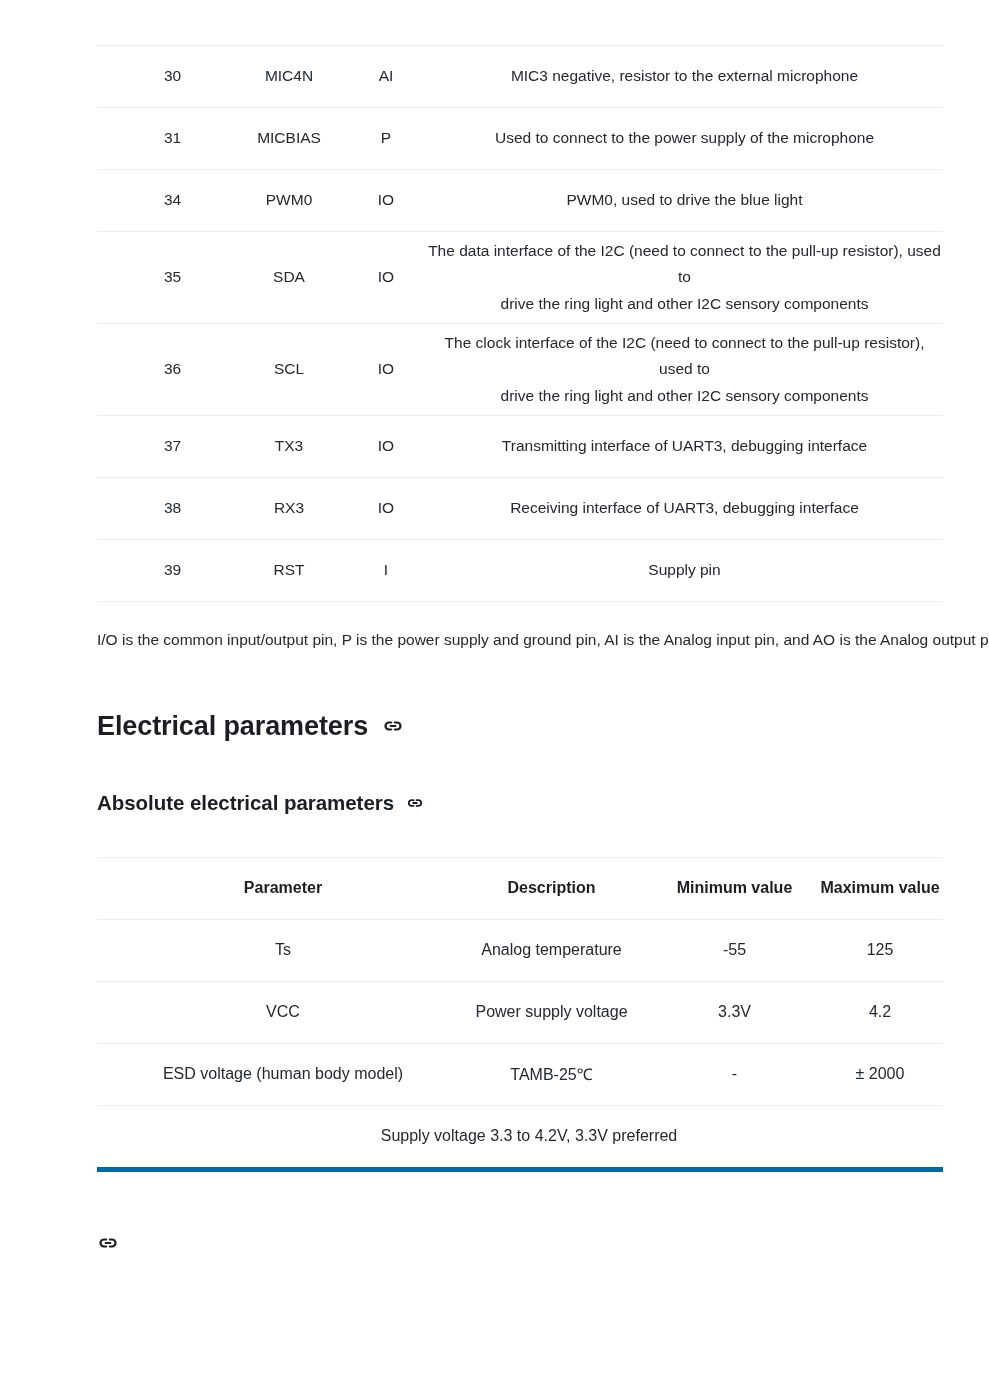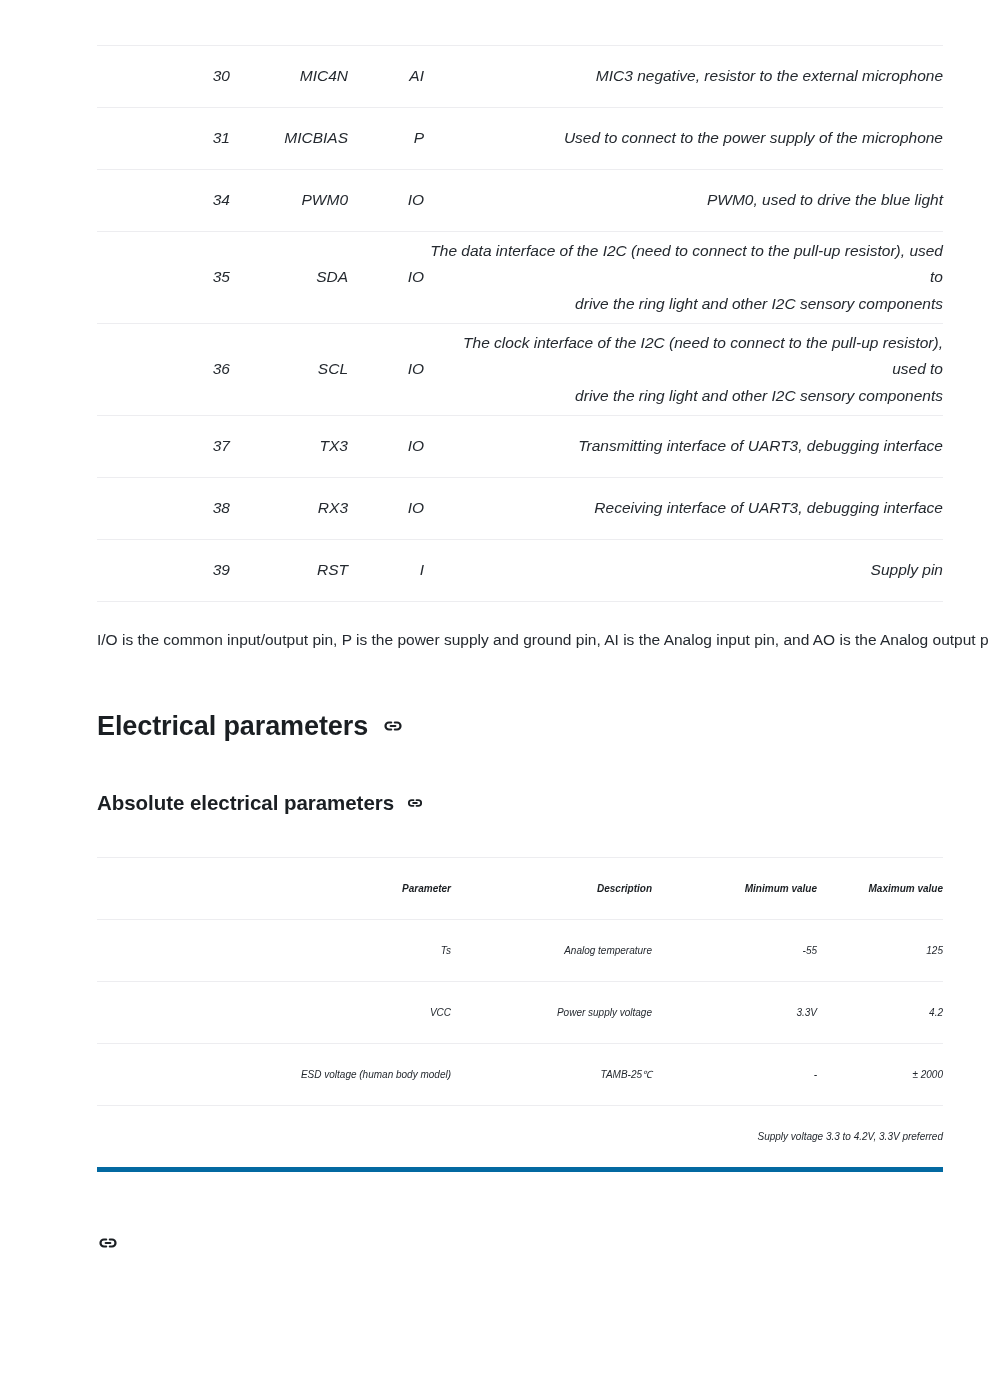--- a/index.html
+++ b/index.html
@@ -36,24 +36,23 @@
     border-collapse: collapse;
     width: 846px;
     table-layout: fixed;
     font-size: 15.5px;
   }
   table.data td,
   table.data th {
     border-top: 1px solid #ededf0;
     padding: 0;
     vertical-align: middle;
-    text-align: right;
+    text-align: center;
     font-weight: normal;
     white-space: nowrap;
-    font-style: italic;
   }
 
   
   #pin-table { margin-top: 45px; }
   #pin-table col.c-pin  { width: 133px; }
   #pin-table col.c-name { width: 118px; }
   #pin-table col.c-type { width: 76px; }
   #pin-table col.c-desc { width: 519px; }
 
   #pin-table td {
@@ -113,21 +112,21 @@
 
   
   #abs-table { margin-top: 40px; }
   #abs-table col.c-param { width: 354px; }
   #abs-table col.c-desc  { width: 201px; }
   #abs-table col.c-min   { width: 165px; }
   #abs-table col.c-max   { width: 126px; }
 
   #abs-table th, #abs-table td {
     height: 61px;
-    font-size: 10px;
+    font-size: 16px;
     margin-top: 20px;
   }
   #abs-table th {
     font-weight: 700;
     color: #1b1f23;
   }
   #abs-table thead th { border-top: 1px solid #ededf0; }
   #abs-table td.param, #abs-table th.param { padding-left: 18px; }
   #abs-table td.wide { white-space: nowrap; }
   #abs-table tr.last td { border-bottom: 5px solid #0369a1; }

